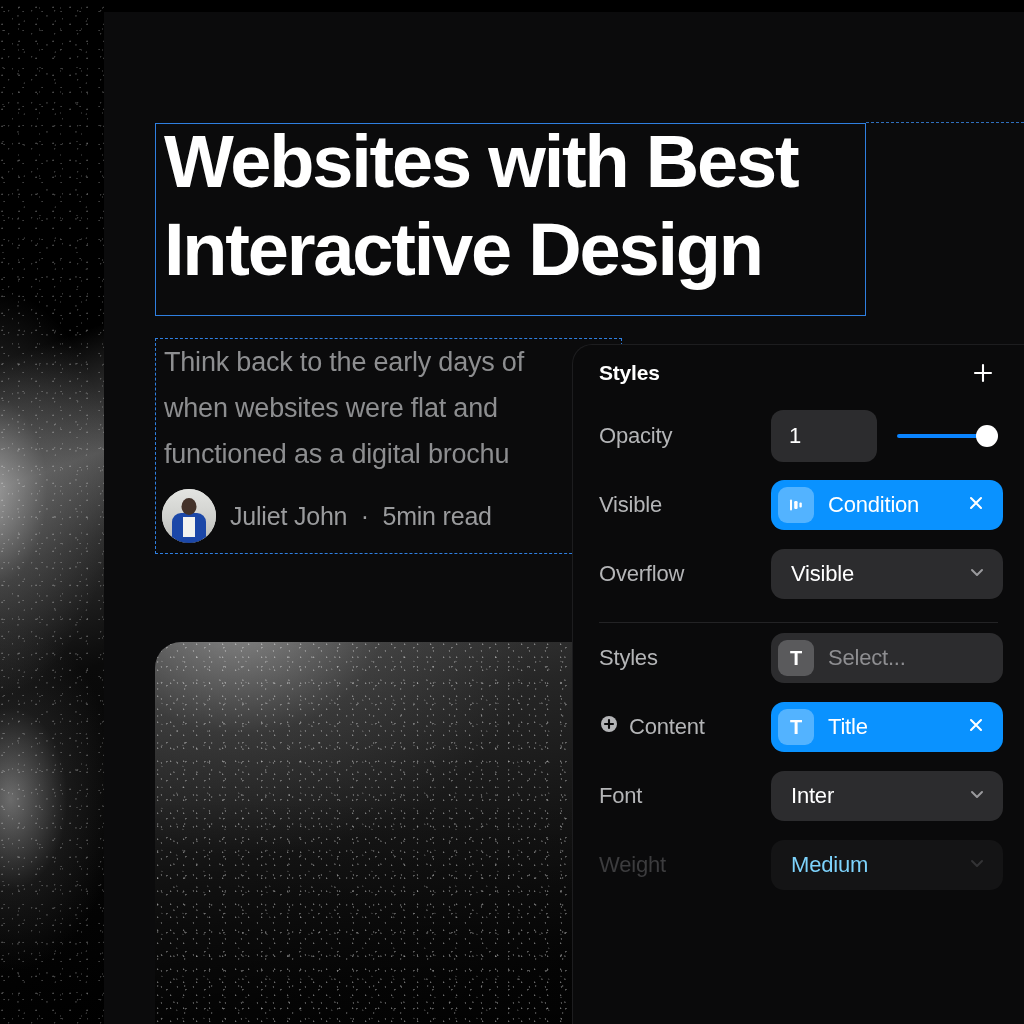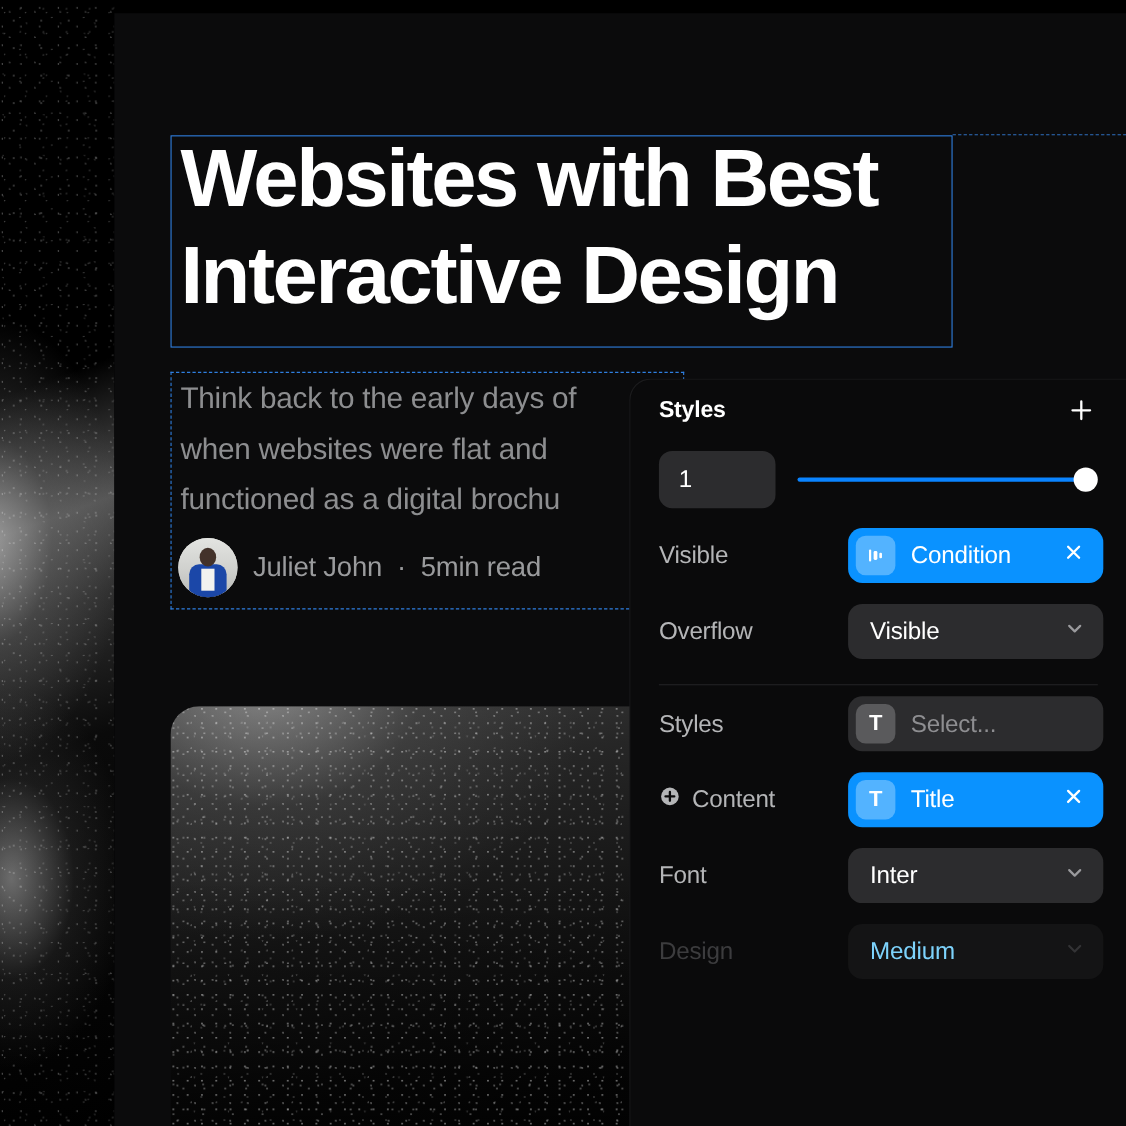--- a/index.html
+++ b/index.html
@@ -407,20 +407,21 @@
       <div class="plus-btn">
         <span>
           <svg width="24" height="24" viewBox="0 0 24 24" fill="none" aria-hidden="true">
             <path d="M12 4 V20 M4 12 H20" stroke="currentColor" stroke-width="2.1" stroke-linecap="round"></path>
           </svg>
         </span>
       </div>
     </div>
 
     <div class="row">
+      <div class="row-label">Opacity</div>
       <div class="control">
         <div class="num-field">1</div>
         <div class="slider">
           <div class="track"></div>
           <div class="knob"></div>
         </div>
       </div>
     </div>
 
     <div class="row">
@@ -510,21 +511,21 @@
           <span class="chev">
             <svg width="20" height="20" viewBox="0 0 20 20" fill="none" aria-hidden="true">
               <path d="M5 8 L10 13 L15 8" stroke="currentColor" stroke-width="2" stroke-linecap="round" stroke-linejoin="round"></path>
             </svg>
           </span>
         </div>
       </div>
     </div>
 
     <div class="row">
-      <div class="row-label dim">Design</div>
+      <div class="row-label dim">Weight</div>
       <div class="control">
         <div class="select faded">
           <div class="select-value">Medium</div>
           <span class="chev">
             <svg width="20" height="20" viewBox="0 0 20 20" fill="none" aria-hidden="true">
               <path d="M5 8 L10 13 L15 8" stroke="currentColor" stroke-width="2" stroke-linecap="round" stroke-linejoin="round"></path>
             </svg>
           </span>
         </div>
       </div>

